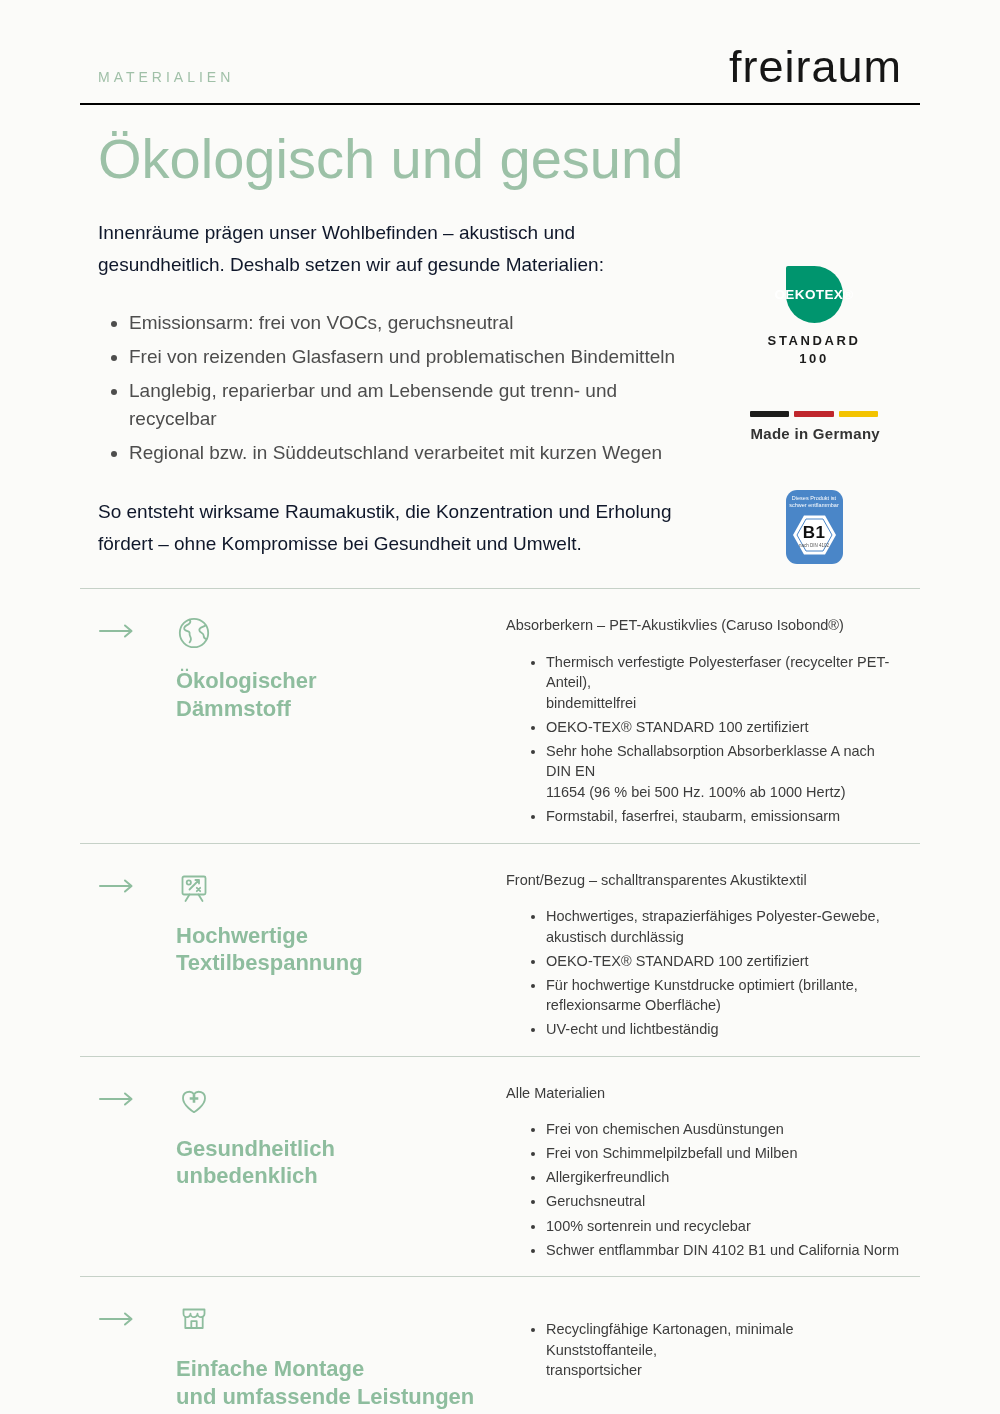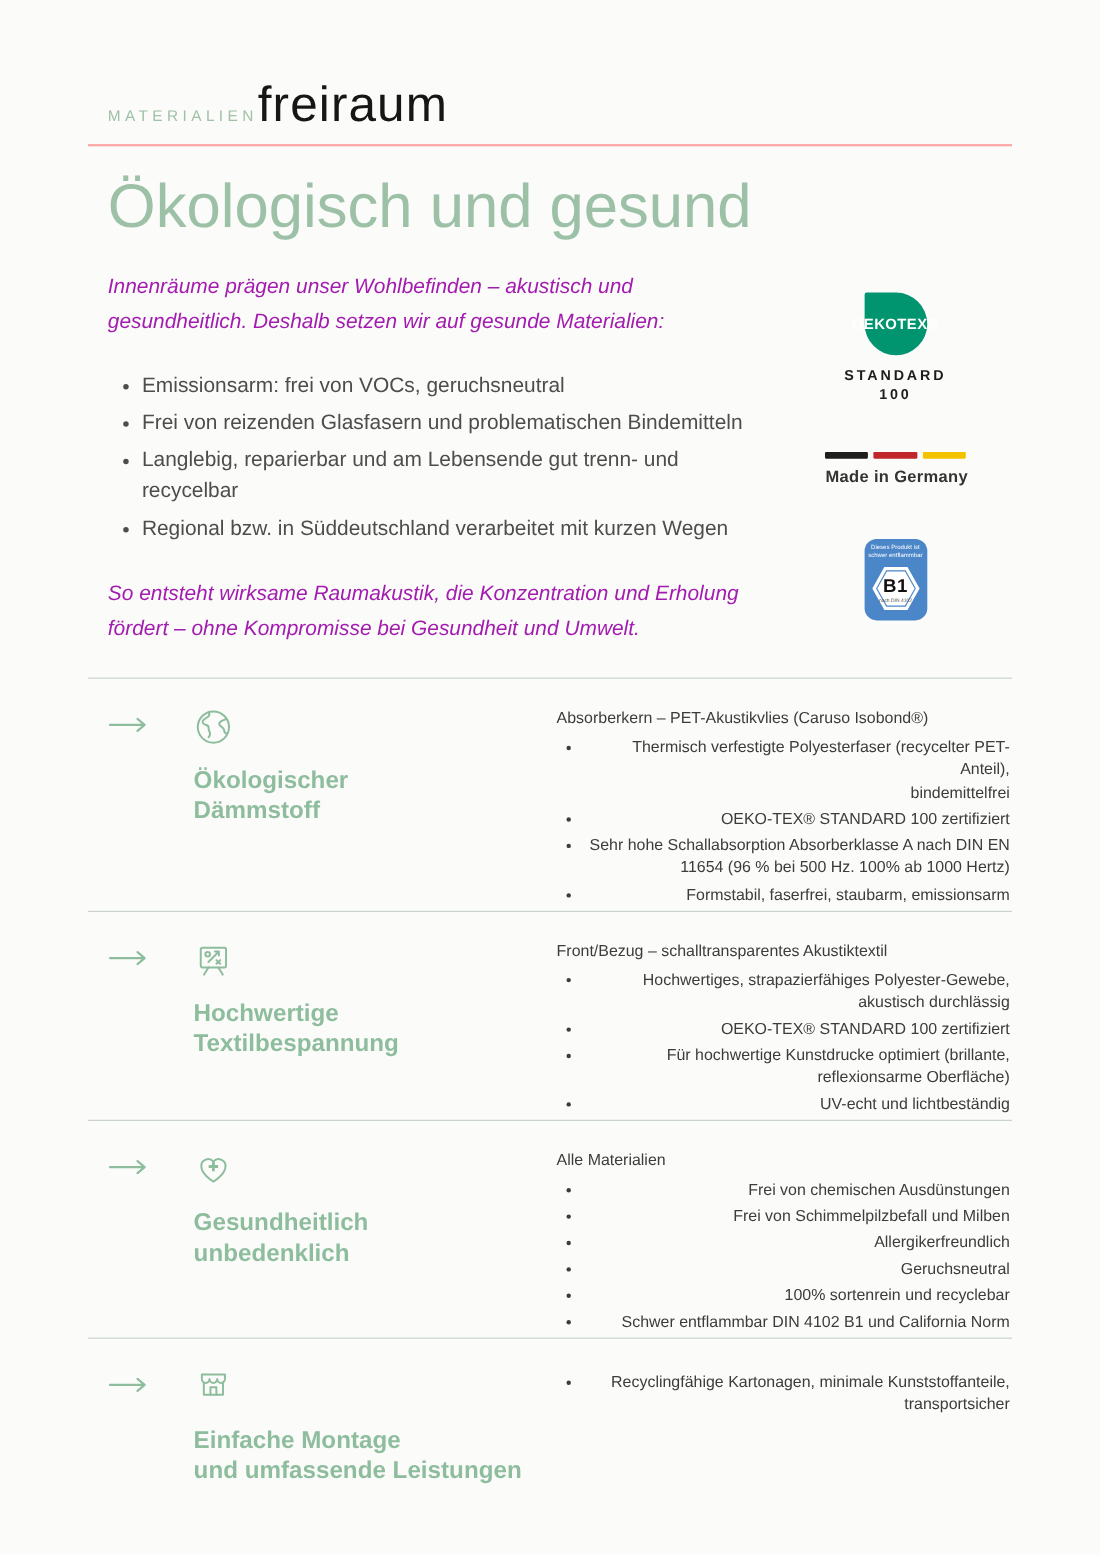--- a/index.html
+++ b/index.html
@@ -10,41 +10,41 @@
     width: 1000px; height: 1414px;
     margin: 0 auto;
     background: #fbfbf9;
     overflow: hidden;
   }
   .pre { white-space: pre-line; }
 
   
   .header {
     margin: 0 80px;
-    padding: 72px 18px 14px;
-    display: flex; align-items: flex-end;
-    border-bottom: 2px solid #fca5a5;
+    padding: 44px 18px 14px;
+    display: flex; justify-content: space-between; align-items: flex-end;
+    border-bottom: 2px solid #000000;
   }
   .eyebrow {
     font-size: 14px; letter-spacing: 4px; font-weight: 500;
     color: #a0c0a8; margin-bottom: 4px;
   }
   .logo {
     font-size: 45px; font-weight: 300; letter-spacing: 1px;
     color: #161616; line-height: 1;
   }
 
   
   .title {
     margin: 22px 80px 26px; padding: 0 18px;
     font-size: 56px; font-weight: 300; line-height: 1.15;
     color: #9cc1a7;
   }
   .intro-wrap { margin: 0 80px; padding: 0 18px; max-width: 740px; }
-  .intro, .outro { font-size: 19px; line-height: 1.68; color: #a21caf; font-style: italic; }
+  .intro, .outro { font-size: 19px; line-height: 1.68; color: #0f172a; }
   .intro-list { margin: 28px 0 0; padding-left: 31px; }
   .intro-list li { font-size: 19px; line-height: 1.45; margin: 6.5px 0; color: #4d4d4d; }
   .outro { margin-top: 30px; }
 
   
   .badges { position: absolute; left: 748px; top: 266px; width: 132px; text-align: center; }
   .oeko-drop {
     width: 57px; height: 57px; margin: 0 auto;
     border-radius: 2px 50% 50% 50%;
     display: flex; align-items: center; justify-content: center;
@@ -80,21 +80,21 @@
   .section:nth-child(3) { min-height: 179px; }
   .section:nth-child(4) { min-height: 191px; }
   .arrow-cell { padding-top: 8px; }
   .icon-slot svg.glyph { display: block; }
   .section-heading {
     margin-top: 16px; font-size: 22px; font-weight: bold; line-height: 1.25;
     color: #8ebd9e;
   }
   .section-content { padding-right: 2px; }
   .lead { font-size: 14.5px; color: #3c3c3c; margin: 0 0 6px; line-height: 1.4; }
-  .sub-list { margin: 0; padding-left: 24px; text-align: right; }
+  .sub-list { margin: 16px; padding-left: 24px; }
   .sub-list li { font-size: 14.5px; line-height: 1.42; margin: 3.5px 0; color: #3c3c3c; }
   .group + .group { margin-top: 22px; }
 </style>
 </head>
 <body>
 
 <div class="page">
 
   <div class="header">
     <div class="eyebrow">MATERIALIEN</div>

